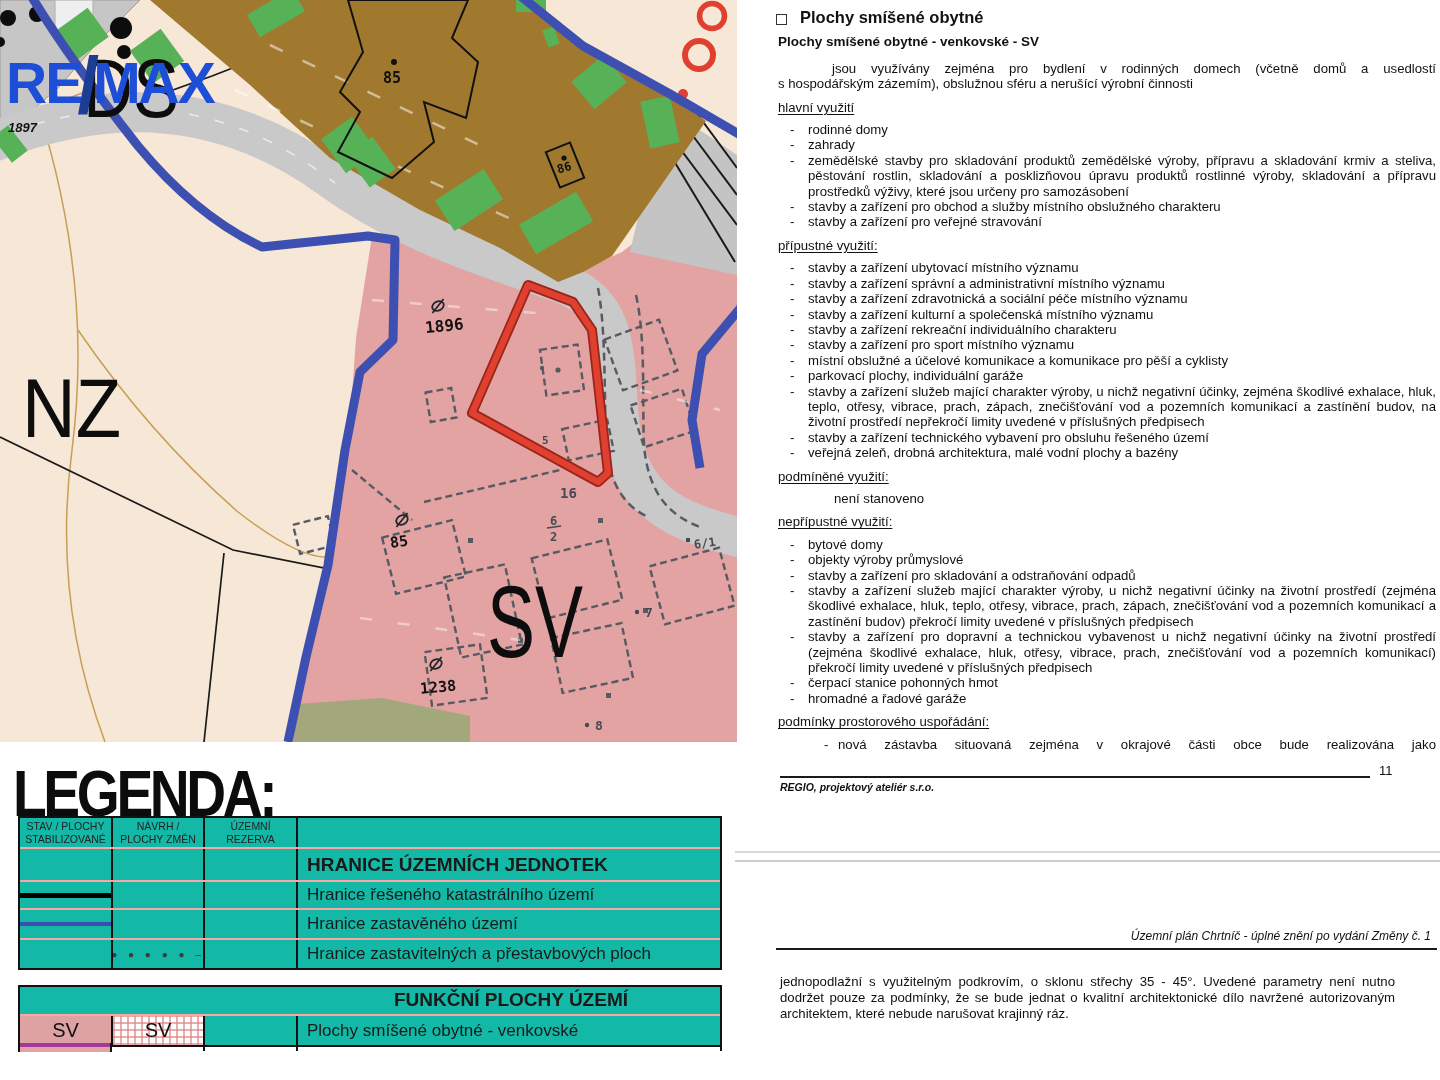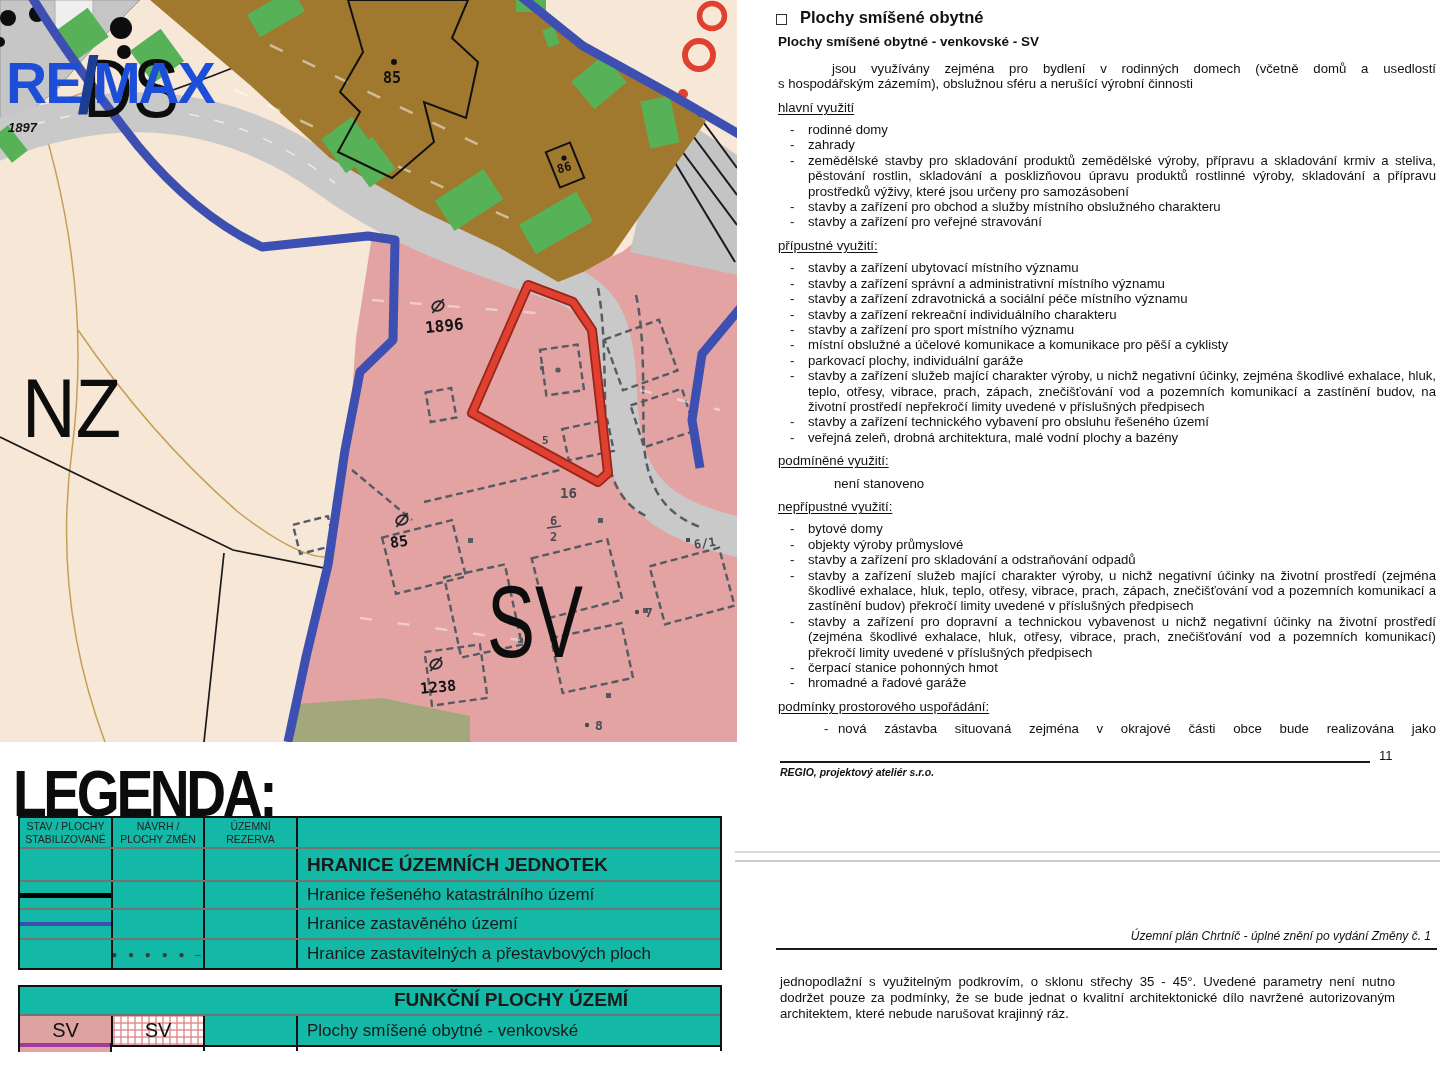--- a/index.html
+++ b/index.html
@@ -9,21 +9,21 @@
   .map-wrap{position:absolute;left:0;top:0;width:737px;height:742px;}
   .remax-logo{position:absolute;left:6px;top:46px;font-weight:bold;font-size:57px;
               letter-spacing:-2px;line-height:1;white-space:nowrap;}
   .remax-logo .re,.remax-logo .max{color:#1d4ed8;}
   .remax-logo .slash{color:#1b3e94;font-size:79px;vertical-align:-10px;margin:0 -4px;}
   .lbl1897{position:absolute;left:8px;top:120px;font-size:13px;font-weight:bold;font-style:italic;color:#111;}
   
   .legend-title{position:absolute;left:13px;top:756px;font-size:65px;font-weight:bold;
                 letter-spacing:-4px;transform:scaleX(.85);transform-origin:left top;color:#0c0c0c;}
   .ltable{position:absolute;left:18px;width:704px;border:2px solid #111;box-sizing:border-box;background:#14b8a6;}
-  .lrow{display:grid;grid-template-columns:93px 92px 93px 1fr;border-top:2px solid #737373;}
+  .lrow{display:grid;grid-template-columns:93px 92px 93px 1fr;border-top:2px solid #fca5a5;}
   .lrow:first-child{border-top:none;}
   .lcell{border-right:2px solid #111;display:flex;align-items:center;justify-content:center;
          box-sizing:border-box;overflow:hidden;}
   .lcell:last-child{border-right:none;justify-content:flex-start;padding-left:9px;}
   .lhead{font-size:10.5px;text-align:center;line-height:1.15;color:#222;}
   .lsec{font-weight:bold;font-size:19px;}
   .llabel{font-size:17px;}
   .s-black{width:100%;height:5px;background:#000;}
   .s-blue{width:100%;height:3.5px;background:#3b4eb0;}
   .s-dots{font-size:10px;color:#3a3a3a;letter-spacing:4px;white-space:nowrap;}
@@ -338,20 +338,21 @@
       <li>zemědělské stavby pro skladování produktů zemědělské výroby, přípravu a skladování krmiv a steliva, pěstování rostlin, skladování a posklizňovou úpravu produktů rostlinné výroby, skladování a přípravu prostředků výživy, které jsou určeny pro samozásobení</li>
       <li>stavby a zařízení pro obchod a služby místního obslužného charakteru</li>
       <li>stavby a zařízení pro veřejné stravování</li>
     </ul>
 
     <div class="sec-h">přípustné využití:</div>
     <ul class="dl">
       <li>stavby a zařízení ubytovací místního významu</li>
       <li>stavby a zařízení správní a administrativní místního významu</li>
       <li>stavby a zařízení zdravotnická a sociální péče místního významu</li>
+      <li>stavby a zařízení kulturní a společenská místního významu</li>
       <li>stavby a zařízení rekreační individuálního charakteru</li>
       <li>stavby a zařízení pro sport místního významu</li>
       <li>místní obslužné a účelové komunikace a komunikace pro pěší a cyklisty</li>
       <li>parkovací plochy, individuální garáže</li>
       <li>stavby a zařízení služeb mající charakter výroby, u nichž negativní účinky, zejména škodlivé exhalace, hluk, teplo, otřesy, vibrace, prach, zápach, znečišťování vod a pozemních komunikací a zastínění budov, na životní prostředí nepřekročí limity uvedené v příslušných předpisech</li>
       <li>stavby a zařízení technického vybavení pro obsluhu řešeného území</li>
       <li>veřejná zeleň, drobná architektura, malé vodní plochy a bazény</li>
     </ul>
 
     <div class="sec-h">podmíněné využití:</div>

